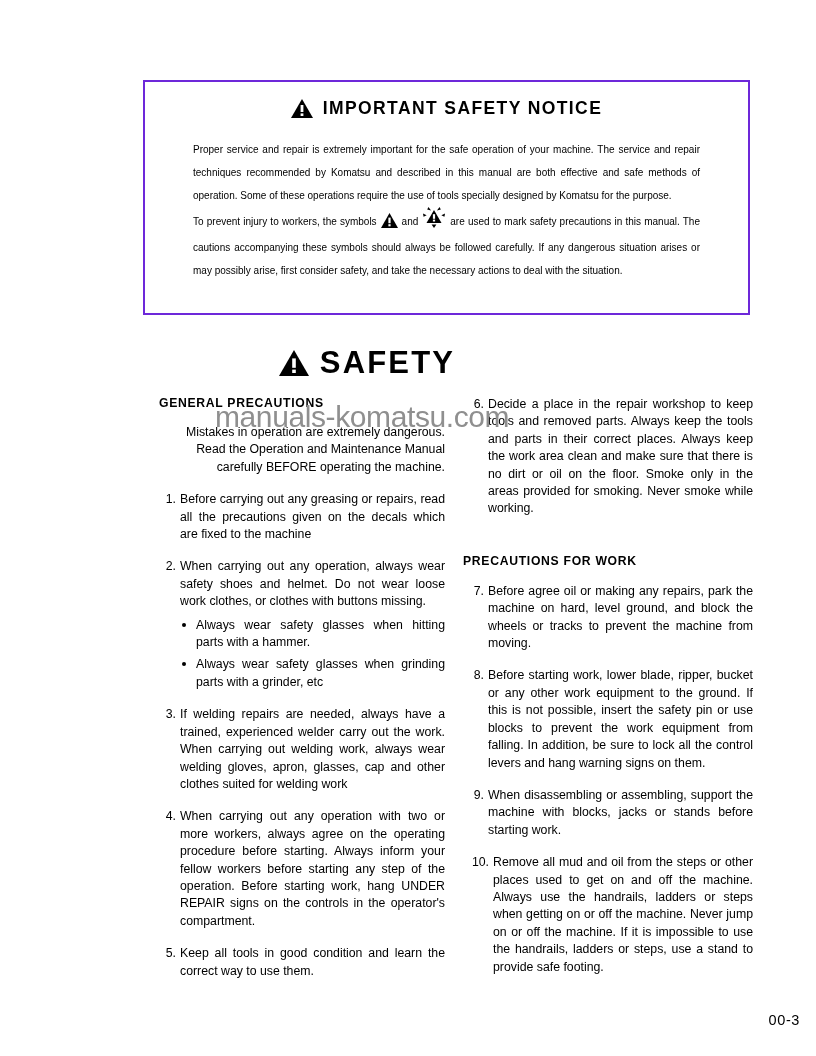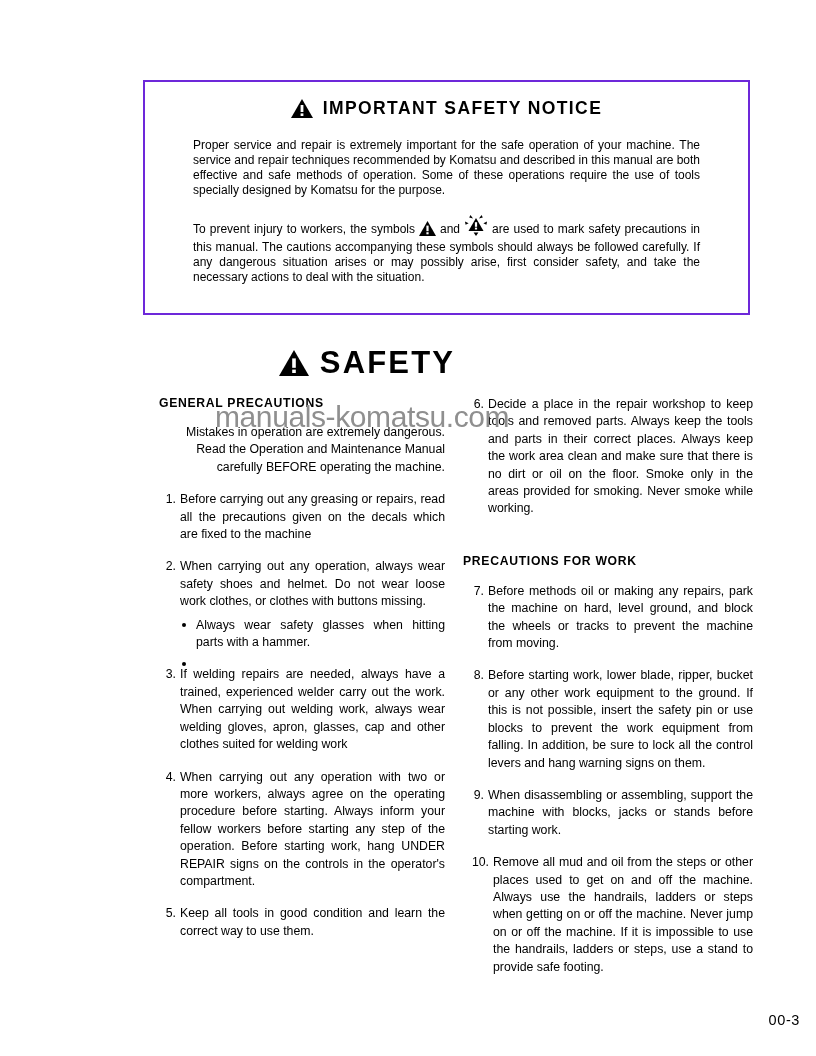--- a/index.html
+++ b/index.html
@@ -41,27 +41,27 @@
   #notice-title .ttl-text { line-height: 1; }
 
   .tri-icon {
     display: inline-block;
     position: relative;
   }
   .tri-icon svg { display: block; }
 
   .notice-p {
     margin: 0 48px 0 48px;
-    font-size: 12px;
-    line-height: 15px;
+    font-size: 10px;
+    line-height: 23px;
     text-align: justify;
     text-justify: inter-word;
   }
   #notice-p1 { margin-top: 20px; }
-  #notice-p2 { margin-top: 17px; }
+  #notice-p2 { }
 
   .inline-sym {
     display: inline-block;
     vertical-align: -3px;
     margin: 0 4px;
   }
 
   
   #safety-heading {
     position: absolute;
@@ -246,20 +246,21 @@
       <li>
         <span class="num">2.</span>
         <span>When carrying out any operation, always wear safety shoes and helmet. Do not wear loose work clothes, or clothes with buttons missing.</span>
         <ul class="bullets">
           <li>
             <span class="dot"></span>
             <span>Always wear safety glasses when hitting parts with a hammer.</span>
           </li>
           <li>
             <span class="dot"></span>
+            <span>Always wear safety glasses when grinding parts with a grinder, etc</span>
           </li>
         </ul>
       </li>
 
       <li>
         <span class="num">3.</span>
         <span>If welding repairs are needed, always have a trained, experienced welder carry out the work. When carrying out welding work, always wear welding gloves, apron, glasses, cap and other clothes suited for welding work</span>
       </li>
 
       <li>
@@ -280,21 +281,21 @@
         <span class="num">6.</span>
         <span>Decide a place in the repair workshop to keep tools and removed parts. Always keep the tools and parts in their correct places. Always keep the work area clean and make sure that there is no dirt or oil on the floor. Smoke only in the areas provided for smoking. Never smoke while working.</span>
       </li>
     </ol>
 
     <div class="sec-head" id="head-preparations" style="margin-top:36px;margin-left:0">PRECAUTIONS FOR WORK</div>
 
     <ol class="numlist" style="margin-top:4px">
       <li>
         <span class="num">7.</span>
-        <span>Before methods oil or making any repairs, park the machine on hard, level ground, and block the wheels or tracks to prevent the machine from moving.</span>
+        <span>Before agree oil or making any repairs, park the machine on hard, level ground, and block the wheels or tracks to prevent the machine from moving.</span>
       </li>
       <li>
         <span class="num">8.</span>
         <span>Before starting work, lower blade, ripper, bucket or any other work equipment to the ground. If this is not possible, insert the safety pin or use blocks to prevent the work equipment from falling. In addition, be sure to lock all the control levers and hang warning signs on them.</span>
       </li>
       <li>
         <span class="num">9.</span>
         <span>When disassembling or assembling, support the machine with blocks, jacks or stands before starting work.</span>
       </li>
       <li class="wide-num">

